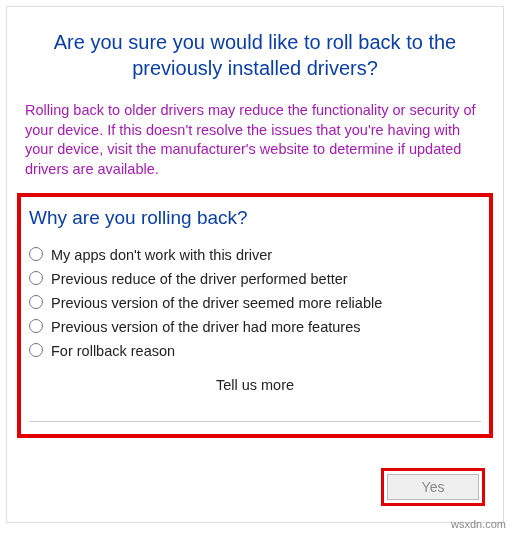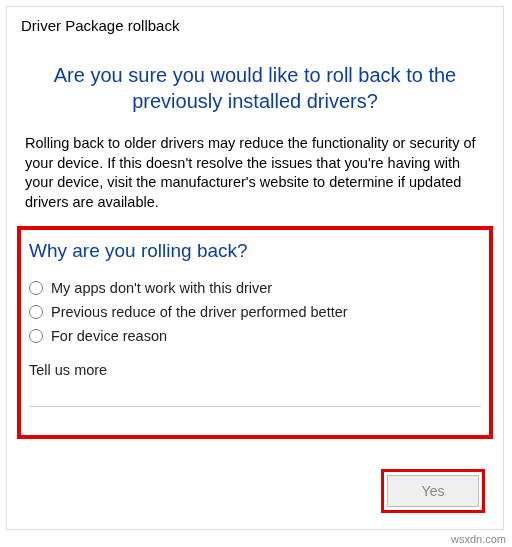--- a/index.html
+++ b/index.html
@@ -30,118 +30,126 @@
       font-size: 20px;
       font-weight: 400;
       padding: 22px 18px 6px 18px;
       line-height: 1.3;
       text-align: center;
     }
     .desc {
       padding: 14px 18px 6px 18px;
       font-size: 14.5px;
       line-height: 1.35;
-      color: #000000;
+      color: #a21caf;
     }
     .highlight-box {
       margin: 8px 10px 8px 10px;
       border: 4px solid #e00000;
-      padding: 8px 8px 28px 8px;
+      padding: 8px 8px 12px 8px;
     }
     .subheading {
       color: #0a3ea3;
       font-size: 19px;
       font-weight: 400;
       padding: 2px 0 14px 0;
     }
     .radio-row {
       display: flex;
-      align-items: center;
+      align-items: flex-start;
       gap: 8px;
       padding: 4px 0;
       font-size: 14.5px;
       color: #222;
     }
     .radio-row input[type=radio] {
       width: 14px; height: 14px;
       accent-color: #0a3ea3;
     }
     .tellus {
       margin-top: 14px;
       font-size: 14.5px;
+      text-align: center;
     }
     .tellus-input {
       width: 100%;
       margin-top: 4px;
       border: none;
       border-bottom: 1px solid #ccc;
       padding: 4px 0;
       font-size: 14px;
       outline: none;
       background: transparent;
     }
     .button-area {
       display: flex;
       justify-content: flex-end;
       gap: 14px;
       padding: 22px 18px 4px 0;
     }
     .btn {
       width: 92px;
-      height: 32px;
+      height: 26px;
       border: 1px solid #bbb;
       background: #fdfdfd;
       font-family: inherit;
       font-size: 14px;
       color: #444;
       cursor: pointer;
     }
     .btn.primary {
       background: #efefef;
       color: #888;
     }
     .highlight-yes {
       display: inline-block;
       padding: 3px;
       border: 3px solid #e00000;
     }
     .watermark {
       position: absolute;
       right: 6px;
-      bottom: 2px;
+      bottom: 17px;
       font-size: 11px;
       color: #888;
       margin-left: 38px;
     }
   </style>
 </head>
 <body>
 
 <div class="dialog">
 
-  <div class="title">Driver Package rollback</div>
 
   <div class="heading">Are you sure you would like to roll back to the previously installed drivers?</div>
 
   <div class="desc">Rolling back to older drivers may reduce the functionality or security of your device. If this doesn't resolve the issues that you're having with your device, visit the manufacturer's website to determine if updated drivers are available.</div>
 
   <div class="highlight-box">
     <div class="subheading">Why are you rolling back?</div>
 
     <label class="radio-row">
       <input type="radio" name="reason" style="">
       <span>My apps don't work with this driver</span>
     </label>
     <label class="radio-row">
       <input type="radio" name="reason" style="">
       <span>Previous reduce of the driver performed better</span>
     </label>
     <label class="radio-row">
       <input type="radio" name="reason" style="">
-      <span>For device reason</span>
+      <span>Previous version of the driver seemed more reliable</span>
+    </label>
+    <label class="radio-row">
+      <input type="radio" name="reason" style="">
+      <span>Previous version of the driver had more features</span>
+    </label>
+    <label class="radio-row">
+      <input type="radio" name="reason" style="">
+      <span>For rollback reason</span>
     </label>
 
     <div class="tellus">Tell us more</div>
     <input type="text" class="tellus-input" value="" style="">
   </div>
 
   <div class="button-area">
     <span class="highlight-yes">
       <button class="btn primary">Yes</button>
     </span>

